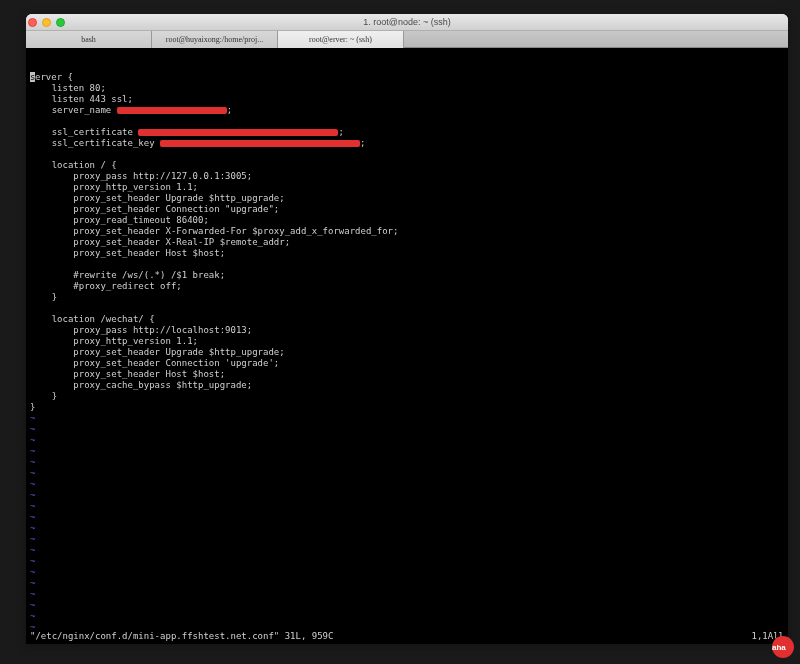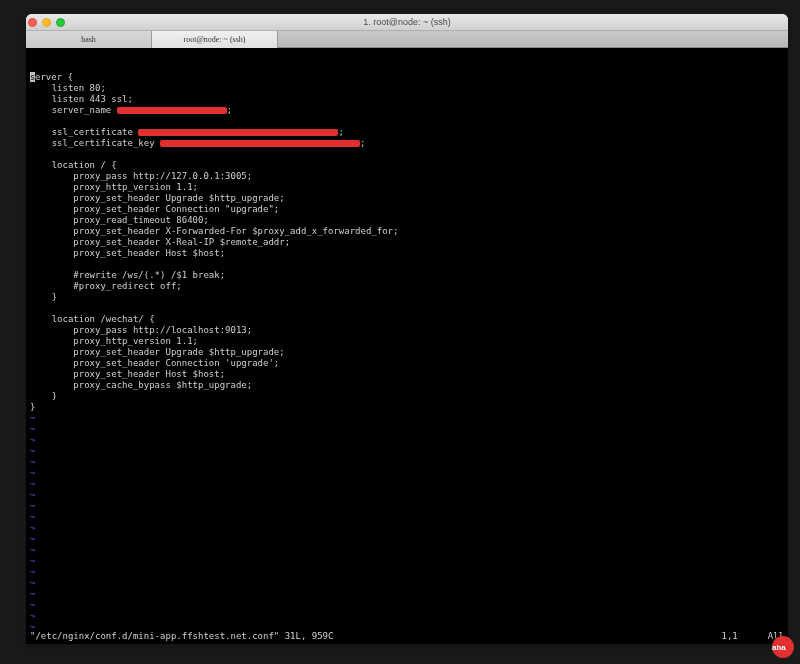--- a/index.html
+++ b/index.html
@@ -107,21 +107,21 @@
     }
     .status-line {
       position: absolute;
       bottom: 2px;
       left: 4px;
       right: 4px;
       display: flex;
       justify-content: space-between;
       color: #d0d0d0;
     }
-    .status-right { display: flex; gap: 30px; }
+    .status-right { display: flex; }
     .badge {
       position: absolute;
       bottom: 6px;
       right: 6px;
       width: 22px;
       height: 22px;
       background: #e03030;
       border-radius: 50%;
       display: flex;
       align-items: center;
@@ -139,21 +139,22 @@
   <div class="titlebar">
     <div class="traffic-lights">
       <div class="traffic-light tl-red"></div>
       <div class="traffic-light tl-yellow"></div>
       <div class="traffic-light tl-green"></div>
     </div>
     <div class="window-title">1. root@node: ~ (ssh)</div>
   </div>
   <div class="tabbar">
     <div class="tab">bash</div>
-    <div class="tab active">root@node: ~ (ssh)</div>
+    <div class="tab">root@huyaixong:/home/proj...</div>
+    <div class="tab active">root@erver: ~ (ssh)</div>
   </div>
   <div class="terminal" id="term">
     <div class="line"><span class="cursor-block">s</span><span>erver {</span></div><div class="line">    listen 80;</div><div class="line">    listen 443 ssl;</div><div class="line"><span>    server_name </span><span class="redact" style="width: 110px;"></span><span>;</span></div><div class="line"></div><div class="line"><span>    ssl_certificate </span><span class="redact" style="width: 200px;"></span><span>;</span></div><div class="line"><span>    ssl_certificate_key </span><span class="redact" style="width: 200px;"></span><span>;</span></div><div class="line"></div><div class="line">    location / {</div><div class="line">        proxy_pass http://127.0.0.1:3005;</div><div class="line">        proxy_http_version 1.1;</div><div class="line">        proxy_set_header Upgrade $http_upgrade;</div><div class="line">        proxy_set_header Connection "upgrade";</div><div class="line">        proxy_read_timeout 86400;</div><div class="line">        proxy_set_header X-Forwarded-For $proxy_add_x_forwarded_for;</div><div class="line">        proxy_set_header X-Real-IP $remote_addr;</div><div class="line">        proxy_set_header Host $host;</div><div class="line"></div><div class="line">        #rewrite /ws/(.*) /$1 break;</div><div class="line">        #proxy_redirect off;</div><div class="line">    }</div><div class="line"></div><div class="line">    location /wechat/ {</div><div class="line">        proxy_pass http://localhost:9013;</div><div class="line">        proxy_http_version 1.1;</div><div class="line">        proxy_set_header Upgrade $http_upgrade;</div><div class="line">        proxy_set_header Connection 'upgrade';</div><div class="line">        proxy_set_header Host $host;</div><div class="line">        proxy_cache_bypass $http_upgrade;</div><div class="line">    }</div><div class="line">}</div><div class="line tilde">~</div><div class="line tilde">~</div><div class="line tilde">~</div><div class="line tilde">~</div><div class="line tilde">~</div><div class="line tilde">~</div><div class="line tilde">~</div><div class="line tilde">~</div><div class="line tilde">~</div><div class="line tilde">~</div><div class="line tilde">~</div><div class="line tilde">~</div><div class="line tilde">~</div><div class="line tilde">~</div><div class="line tilde">~</div><div class="line tilde">~</div><div class="line tilde">~</div><div class="line tilde">~</div><div class="line tilde">~</div><div class="line tilde">~</div><div class="status-line">
       <span>"/etc/nginx/conf.d/mini-app.ffshtest.net.conf" 31L, 959C</span>
       <span class="status-right">
         <span>1,1</span>
         <span>All</span>
       </span>
     </div>
   </div>

